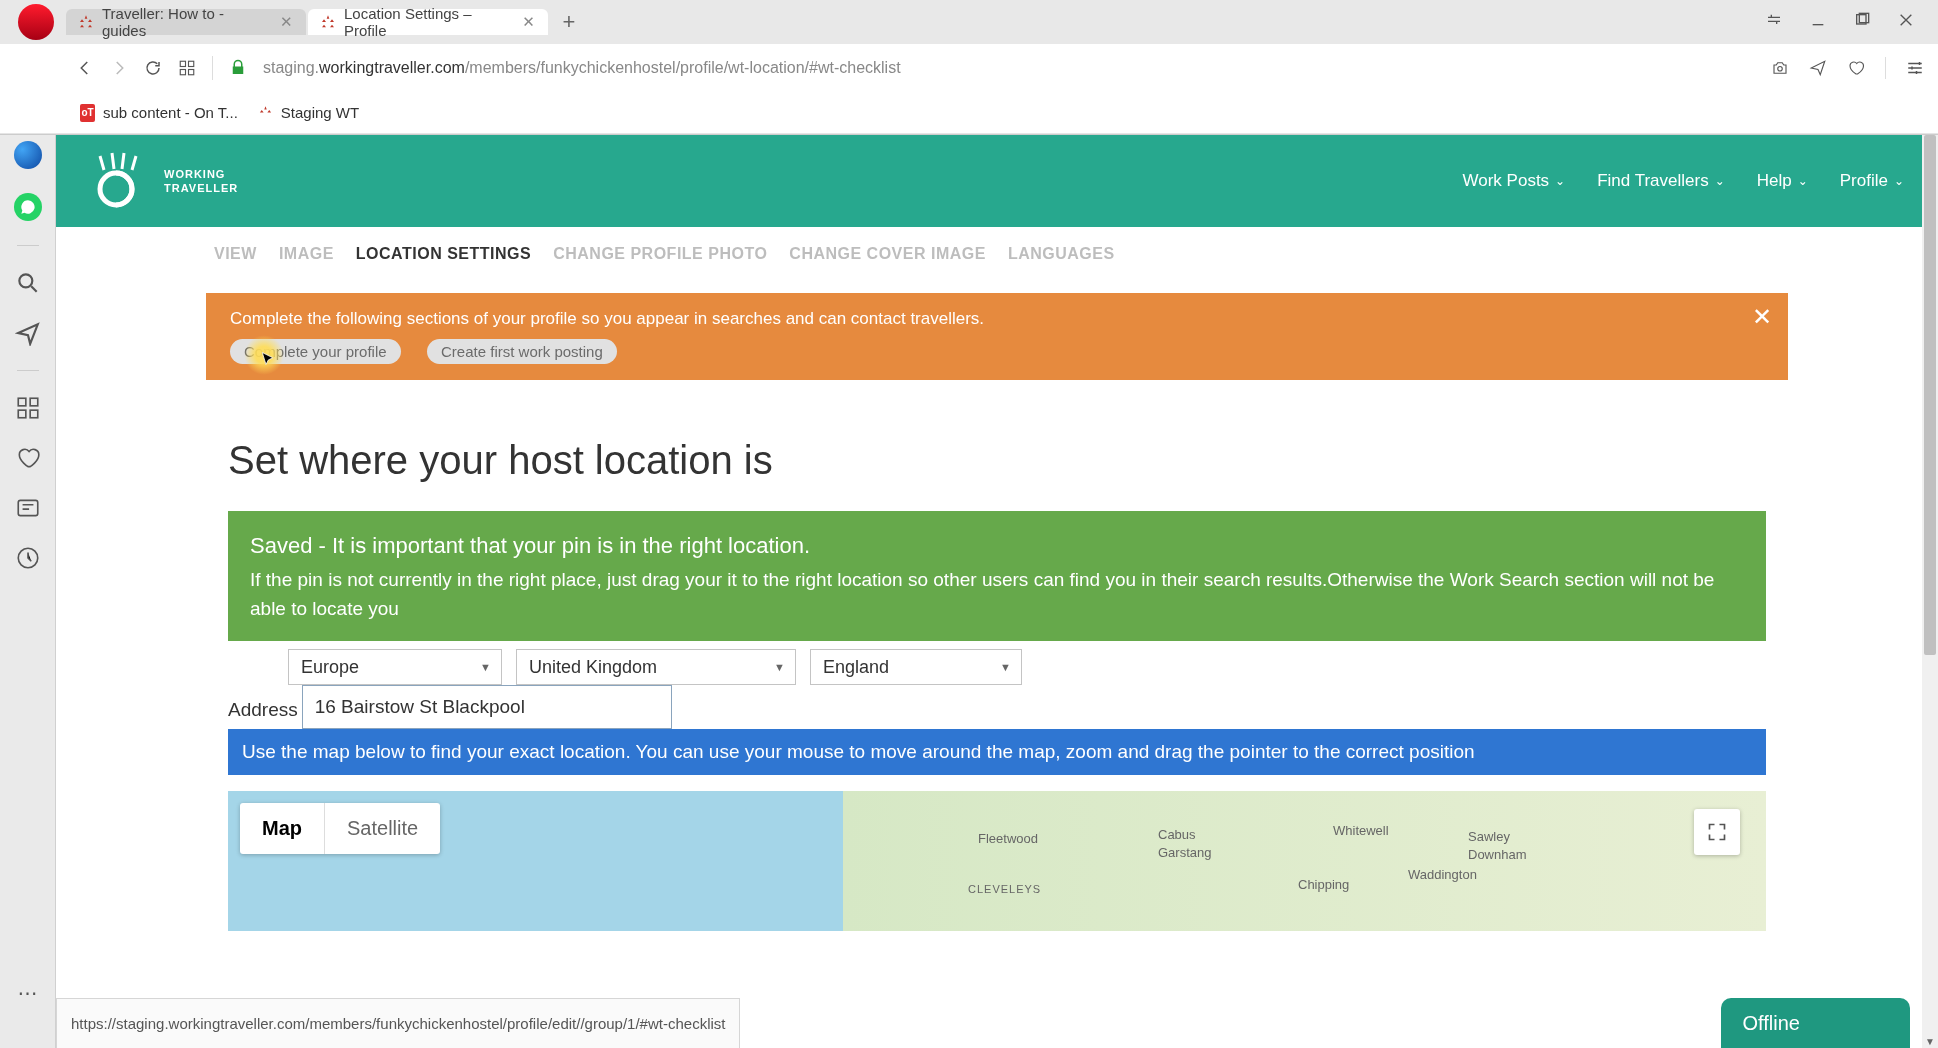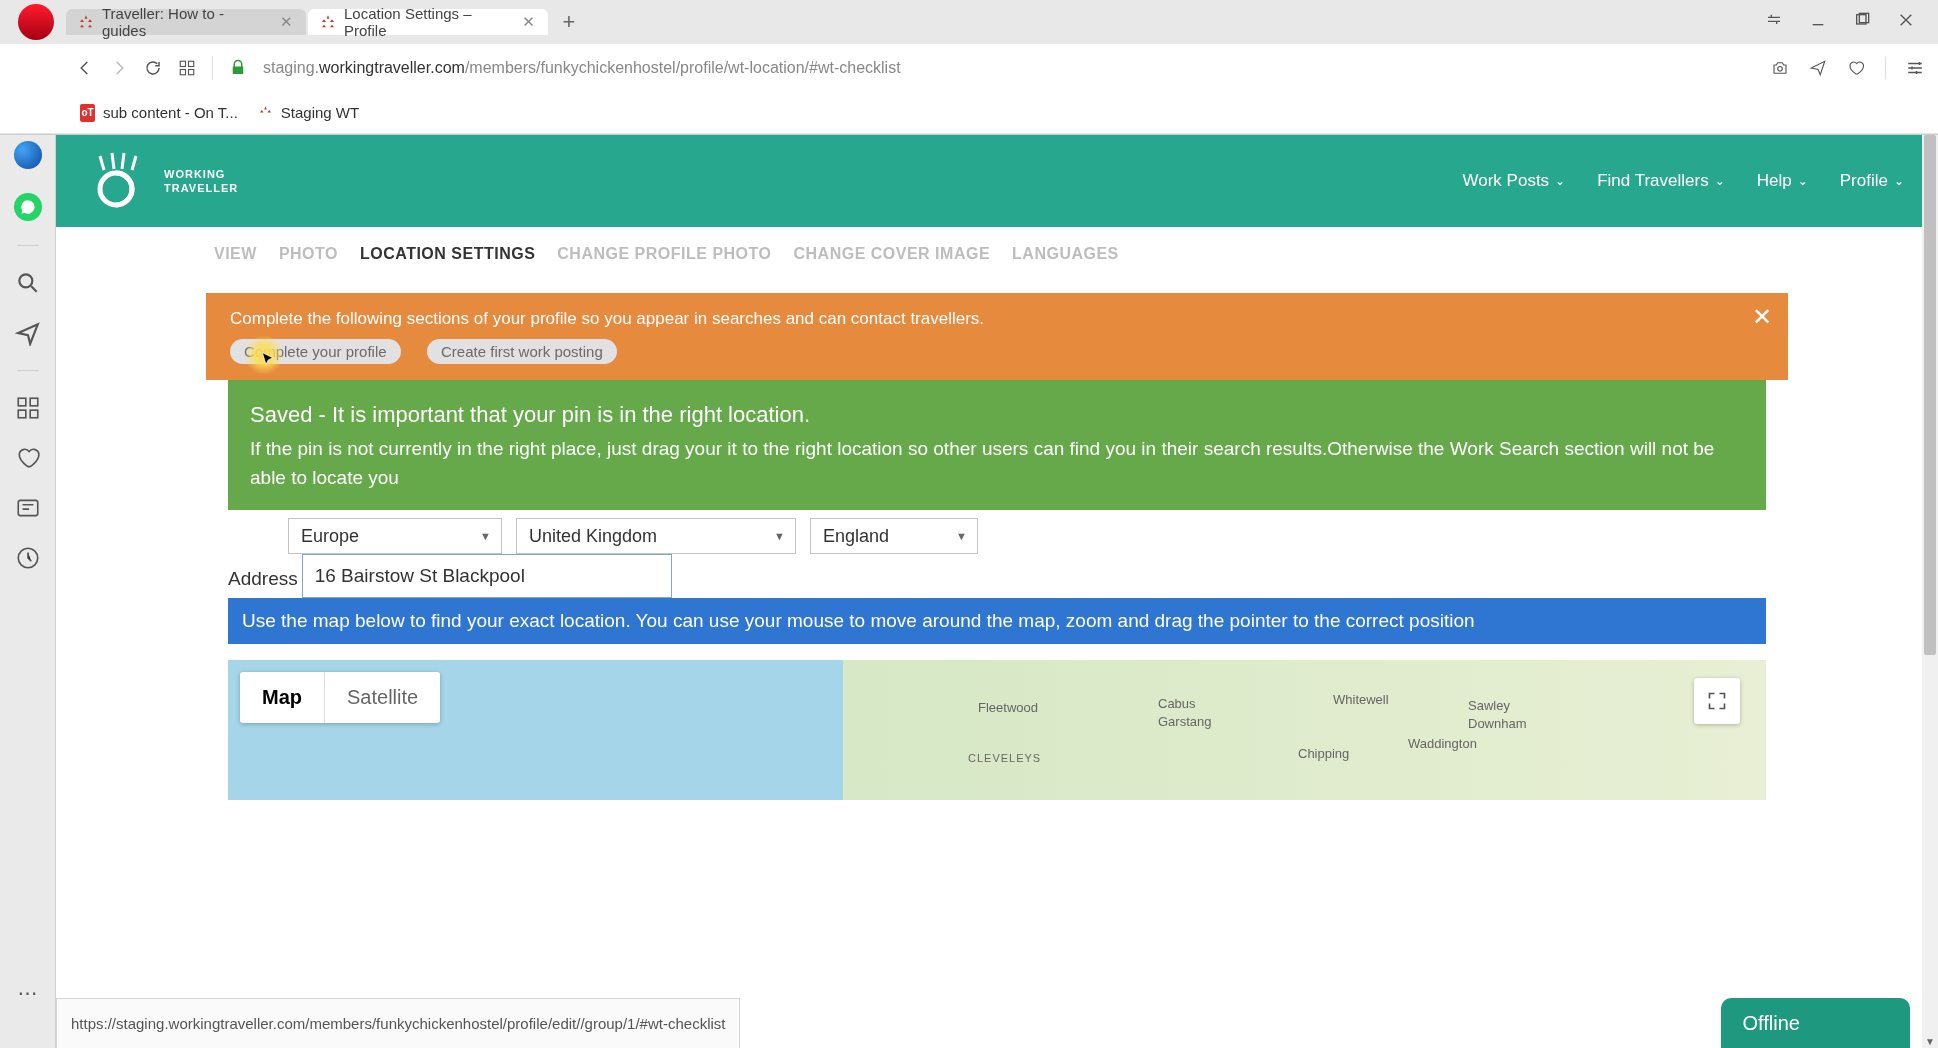--- a/index.html
+++ b/index.html
@@ -284,54 +284,55 @@
           </div>
         <div class="top-nav-item">
             <span>Profile</span>
             <span class="chev">⌄</span>
           </div>
       </div>
     </div>
 
     <div class="profile-tabs">
       <span class="t">VIEW</span>
-      <span class="t">PHOTO</span>
+      <span class="t">IMAGE</span>
       <span class="t active">LOCATION SETTINGS</span>
       <span class="t">CHANGE PROFILE PHOTO</span>
       <span class="t">CHANGE COVER IMAGE</span>
       <span class="t">LANGUAGES</span>
     </div>
 
     <div class="banner">
       <span class="banner-close">✕</span>
       <div class="banner-msg">Complete the following sections of your profile so you appear in searches and can contact travellers.</div>
       <span class="banner-pill" style="position:relative;">Complete your profile</span>
       <span class="banner-pill">Create first work posting</span>
       <div class="click-highlight" style="left:38px; top:42px;"></div>
       <svg class="cursor" style="left:54px; top:58px;" viewBox="0 0 24 24">
           <path fill="#000" stroke="#fff" stroke-width="1" d="M3 2l5 16 3-6 6-3z"></path>
         </svg>
     </div>
 
+    <h1 class="page-heading">Set where your host location is</h1>
 
     <div class="alert-green">
       <div class="title">Saved - It is important that your pin is in the right location.</div>
       <div>If the pin is not currently in the right place, just drag your it to the right location so other users can find you in their search results.Otherwise the Work Search section will not be able to locate you</div>
     </div>
 
     <div class="address-row" style="margin-left: 232px; margin-top:8px;">
       <div class="sel" style="width:214px">
           <span>Europe</span>
           <span class="tri">▼</span>
         </div>
       <div class="sel" style="width:280px">
           <span>United Kingdom</span>
           <span class="tri">▼</span>
         </div>
-      <div class="sel" style="width:168px">
+      <div class="sel" style="width:212px">
           <span>England</span>
           <span class="tri">▼</span>
         </div>
     </div>
     <div class="addr-wrap">
       <span style="font-size:19px; color:#333; margin-bottom:8px;">Address</span>
       <input class="addr-input" value="16 Bairstow St Blackpool" style="">
     </div>
 
 

